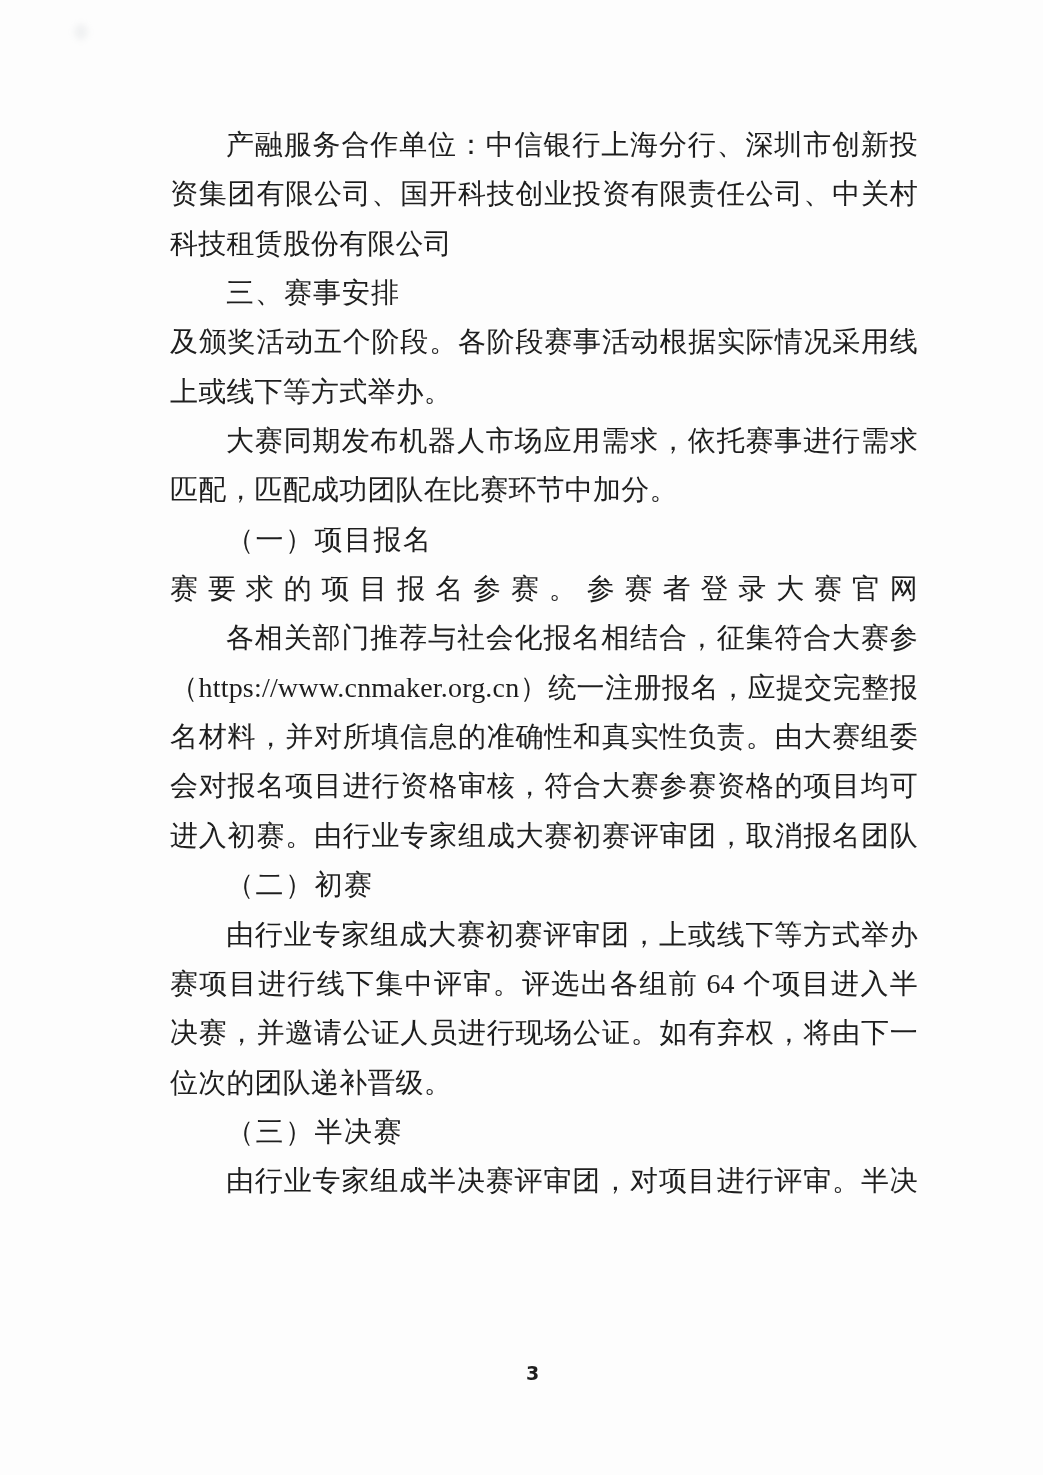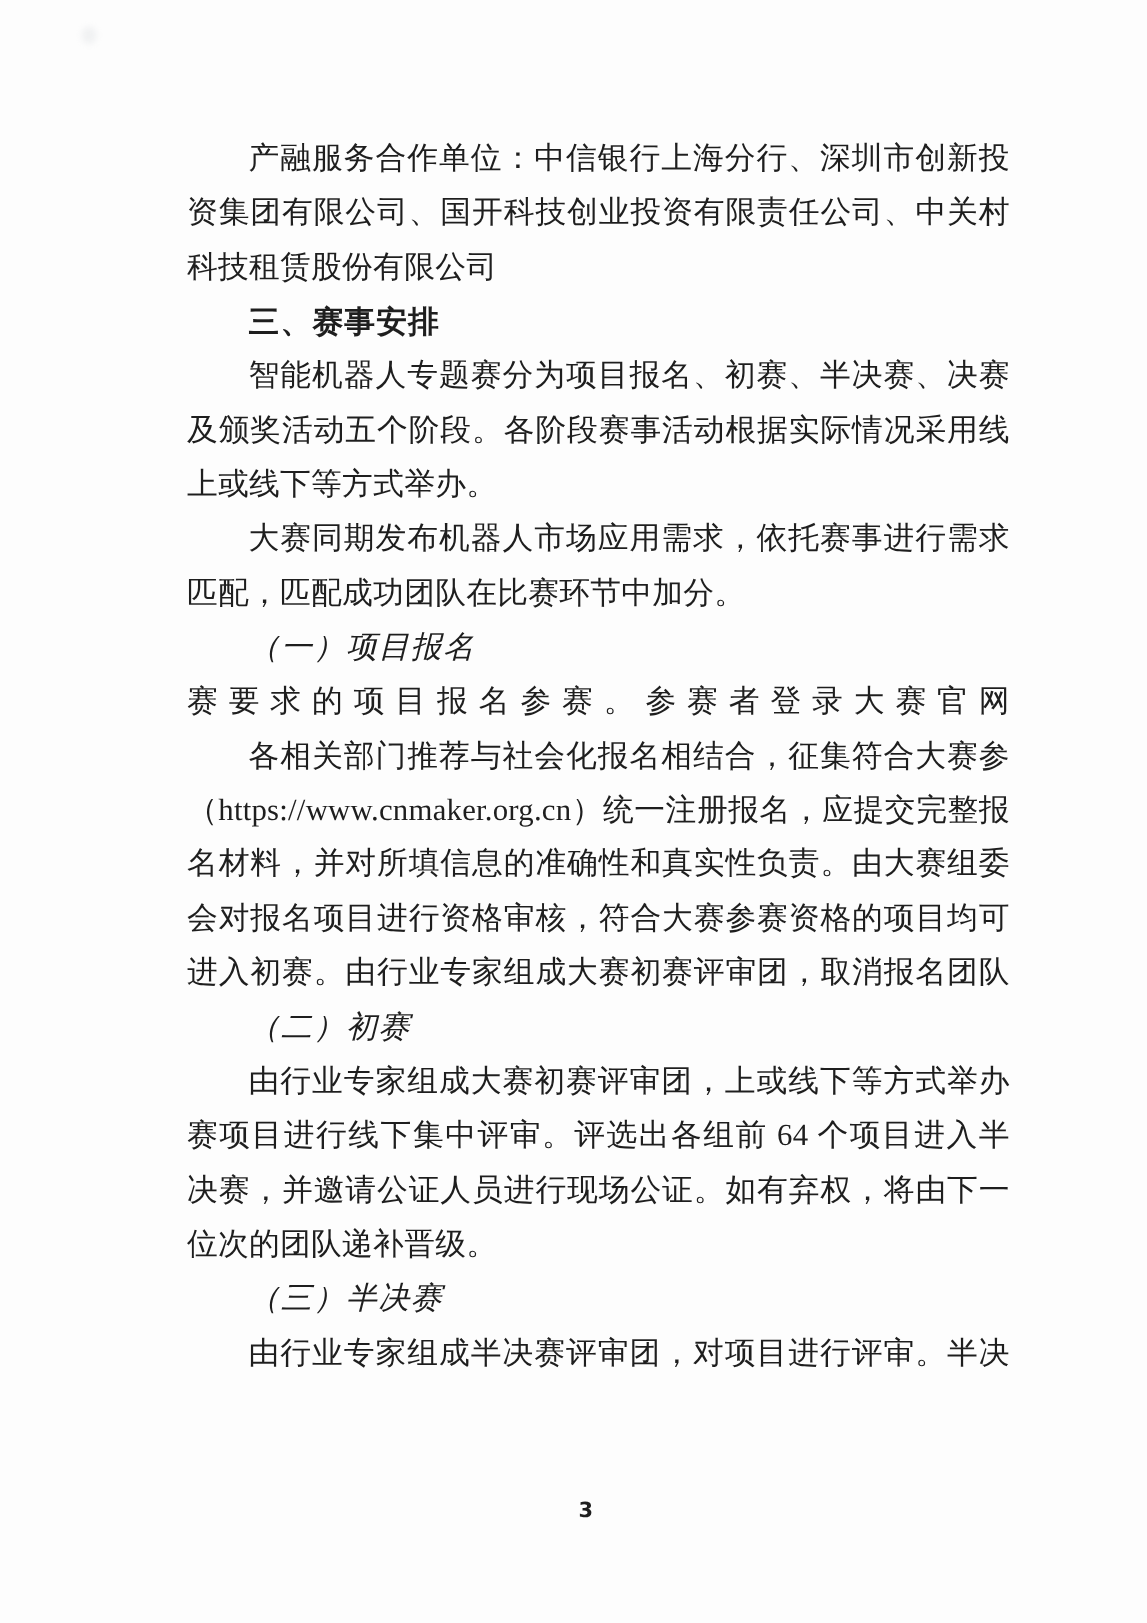--- a/index.html
+++ b/index.html
@@ -50,26 +50,25 @@
     letter-spacing:0.2px;
   }
   .line.first{
     text-indent:2em;
   }
   .line.para-end{
     text-align-last:left;
   }
   .line.heading-bold{
     font-family:"Liberation Sans","DejaVu Sans",sans-serif;
-    font-weight:700;
+    font-weight:400;
     text-align-last:left;
     letter-spacing:1px;
   }
   .line.heading-kaiti{
-    font-style:italic;
     font-weight:500;
     text-align-last:left;
     letter-spacing:1.5px;
   }
   .pagenum{
     position:absolute;
     left:0;
     top:1362px;
     width:100%;
     text-align:center;
@@ -83,21 +82,20 @@
 </head>
 <body>
 
 <div class="page">
   <div class="scan-smudge"></div>
   <main class="textblock">
       <div class="line paragraph first">产融服务合作单位：中信银行上海分行、深圳市创新投</div>
       <div class="line paragraph">资集团有限公司、国开科技创业投资有限责任公司、中关村</div>
       <div class="line paragraph para-end">科技租赁股份有限公司</div>
       <div class="line heading-bold first para-end">三、赛事安排</div>
-      <div class="line paragraph first">智能机器人专题赛分为项目报名、初赛、半决赛、决赛</div>
       <div class="line paragraph">及颁奖活动五个阶段。各阶段赛事活动根据实际情况采用线</div>
       <div class="line paragraph para-end">上或线下等方式举办。</div>
       <div class="line paragraph first">大赛同期发布机器人市场应用需求，依托赛事进行需求</div>
       <div class="line paragraph para-end">匹配，匹配成功团队在比赛环节中加分。</div>
       <div class="line heading-kaiti first para-end">（一）项目报名</div>
       <div class="line paragraph">赛要求的项目报名参赛。参赛者登录大赛官网</div>
       <div class="line paragraph first">各相关部门推荐与社会化报名相结合，征集符合大赛参</div>
       <div class="line paragraph">（https://www.cnmaker.org.cn）统一注册报名，应提交完整报</div>
       <div class="line paragraph">名材料，并对所填信息的准确性和真实性负责。由大赛组委</div>
       <div class="line paragraph">会对报名项目进行资格审核，符合大赛参赛资格的项目均可</div>

